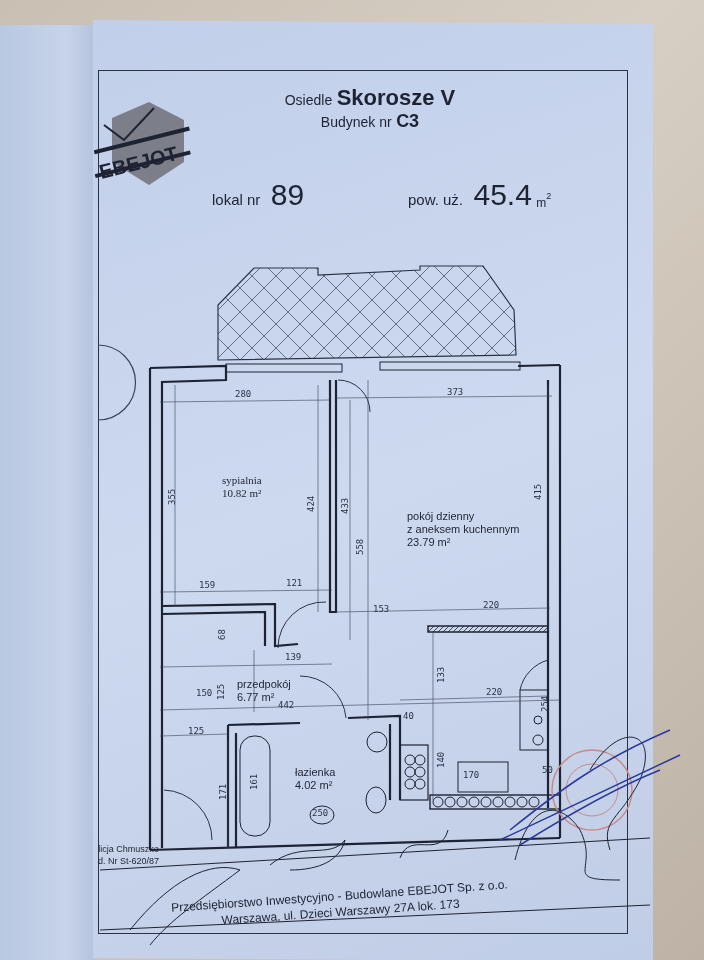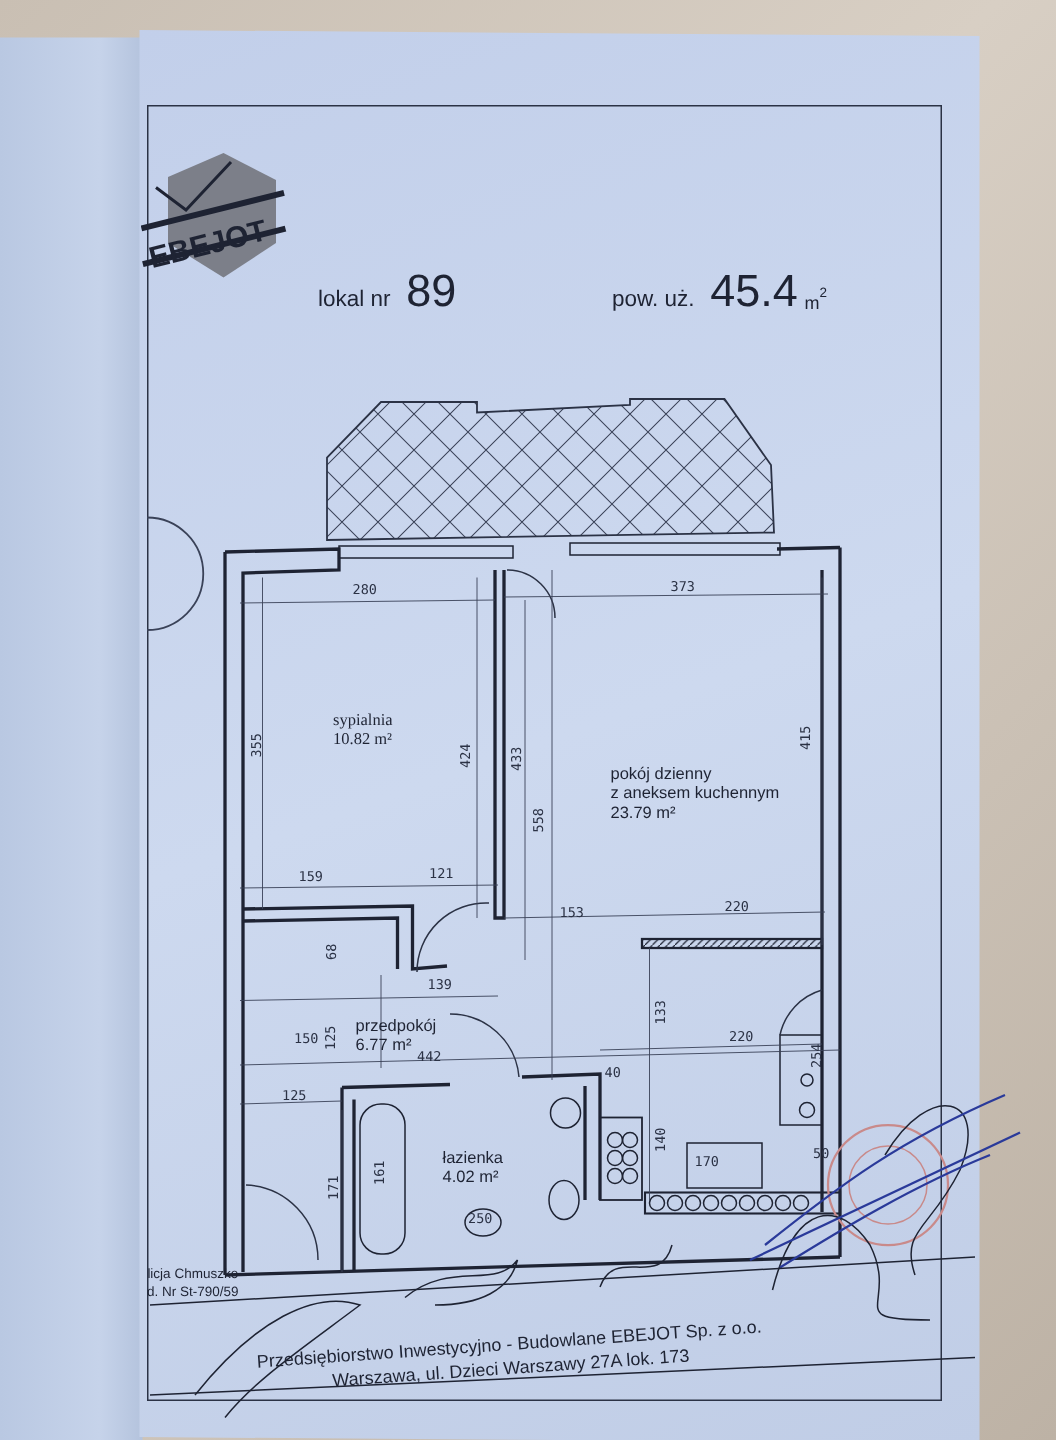--- a/index.html
+++ b/index.html
@@ -50,20 +50,28 @@
 
 <svg class="logo" viewBox="0 0 100 90">
   <polygon points="18,18 55,2 90,20 90,62 55,85 18,62" fill="#7c7f89"></polygon>
   <polyline points="10,25 30,40 60,8" fill="none" stroke="#1e2333" stroke-width="2"></polyline>
   <rect x="0" y="38" width="98" height="4" fill="#1e2333" transform="rotate(-14 50 45)"></rect>
   <rect x="0" y="62" width="98" height="4" fill="#1e2333" transform="rotate(-14 50 65)"></rect>
   <text x="4" y="68" font-family="Liberation Sans, sans-serif" font-size="20" font-weight="bold" fill="#1e2333" transform="rotate(-14 50 60)">EBEJOT</text>
 </svg>
 
 <div class="title-block">
+  <div>
+    <span class="t-small">Osiedle</span>
+    <span class="t-big">Skorosze V</span>
+  </div>
+  <div>
+    <span class="t-small">Budynek nr</span>
+    <span class="t-mid">C3</span>
+  </div>
 </div>
 
 <div class="lokal">
   <span class="lbl">lokal nr</span>
   <span class="num">89</span>
 </div>
 <div class="pow">
   <span class="lbl">pow. uż.</span>
   <span class="num">45.4</span>
   <span class="unit">m</span><sup>2</sup>
@@ -229,19 +237,19 @@
 <span class="dim" style="left:403px;top:711px;text-align:right;">40</span>
 <span class="dim v" style="left:218px;top:800px;">171</span>
 <span class="dim v" style="left:249px;top:790px;">161</span>
 <span class="dim v" style="left:436px;top:768px;">140</span>
 <span class="dim" style="left:463px;top:770px;">170</span>
 <span class="dim" style="left:542px;top:765px;">50</span>
 <span class="dim" style="left:312px;top:808px;">250</span>
 
 <div class="architect">
   <div>licja Chmuszko</div>
-  <div>d. Nr St-790/59</div>
+  <div>d. Nr St-620/87</div>
 </div>
 
 <div class="footer">
   <div>Przedsiębiorstwo Inwestycyjno - Budowlane EBEJOT Sp. z o.o.</div>
   <div>Warszawa, ul. Dzieci Warszawy 27A lok. 173</div>
 </div>
 
 </body></html>

